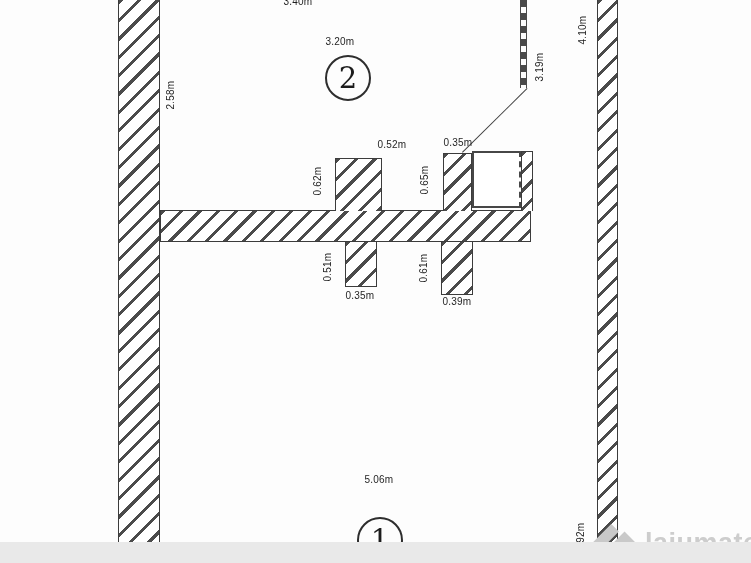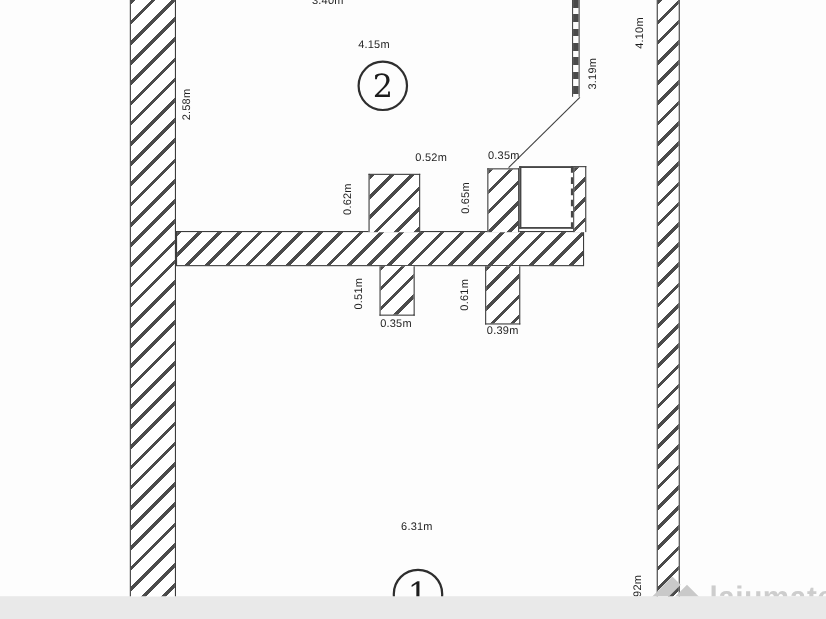--- a/index.html
+++ b/index.html
@@ -66,33 +66,33 @@
   <div class="wall b-ltr" style="left:443px; top:153px; width:29px;  height:58px;"></div>
   <div class="wall b-ltr" style="left:521px; top:151px; width:12px;  height:60px;"></div>
   <div class="wall b-lrb" style="left:345px; top:242px; width:32px;  height:45px;"></div>
   <div class="wall b-lrb" style="left:441px; top:242px; width:32px;  height:53px;"></div>
 
   <div class="partition" style="left:520px; top:0; width:7px; height:88px;"></div>
   <div class="opening" style="left:472px; top:151px; width:49px; height:57px;"></div>
   <div class="door-line" style="left:462px; top:152px; width:91px; transform:rotate(-44.6deg);"></div>
 
   <div class="dim" style="left:298px; top:1px;">3.40m</div>
-  <div class="dim" style="left:340px; top:41px;">4.15m</div>
+  <div class="dim" style="left:340px; top:41px;">3.20m</div>
   <div class="dim v" style="left:170px; top:95px;">2.58m</div>
   <div class="dim v" style="left:539px; top:67px;">3.19m</div>
   <div class="dim v" style="left:582px; top:30px;">4.10m</div>
   <div class="dim" style="left:361px; top:144px;margin-left:31px;">0.52m</div>
   <div class="dim v" style="left:317px; top:181px;">0.62m</div>
   <div class="dim" style="left:458px; top:142px;">0.35m</div>
   <div class="dim v" style="left:424px; top:180px;">0.65m</div>
   <div class="dim v" style="left:327px; top:267px;">0.51m</div>
   <div class="dim" style="left:360px; top:295px;">0.35m</div>
   <div class="dim v" style="left:423px; top:268px;">0.61m</div>
   <div class="dim" style="left:457px; top:301px;">0.39m</div>
-  <div class="dim" style="left:379px; top:479px;">6.31m</div>
+  <div class="dim" style="left:379px; top:479px;">5.06m</div>
   <div class="dim v" style="left:580px; top:537px;">6.92m</div>
 
   <div class="room-circle" style="left:325px; top:55px;">
     <span>2</span>
   </div>
   <div class="room-circle" style="left:357px; top:517px;">
     <span>1</span>
   </div>
 
   <div class="watermark">

